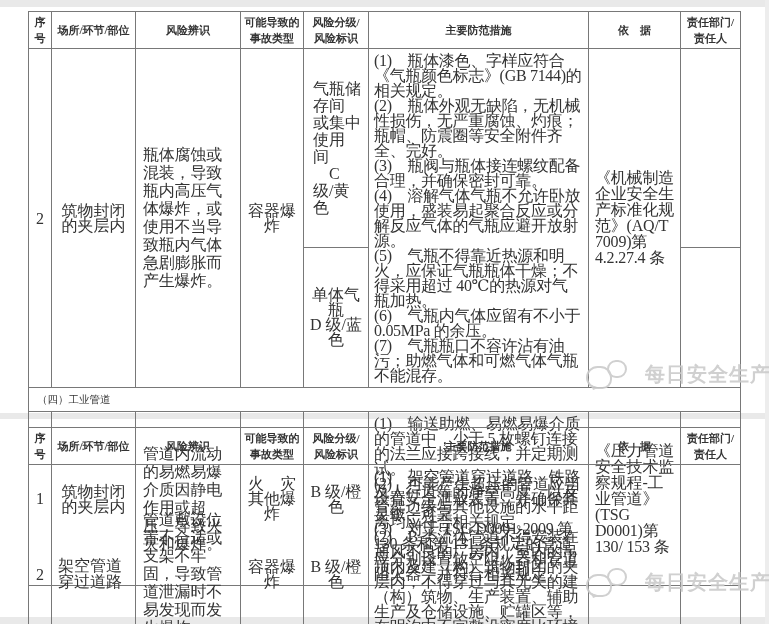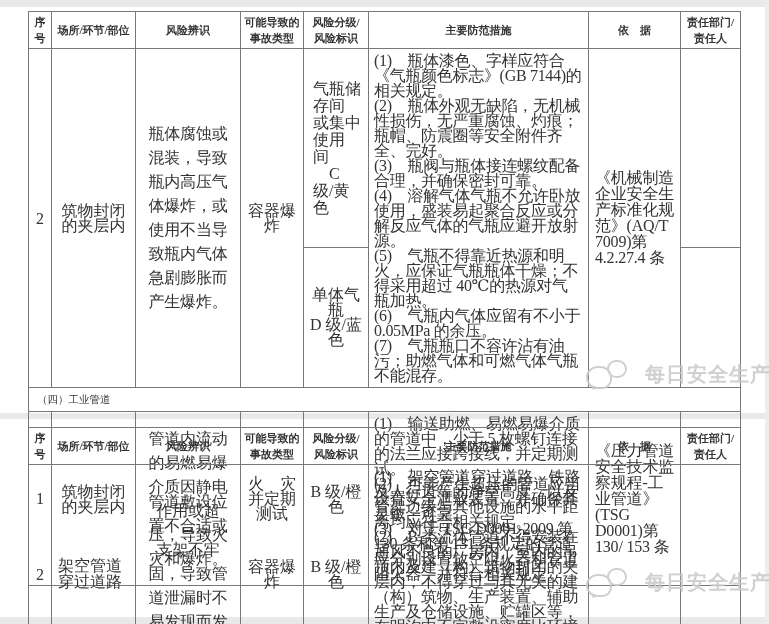--- a/index.html
+++ b/index.html
@@ -25,21 +25,21 @@
     font-size:16px;line-height:15px;
     padding:2px 6px;vertical-align:middle;
     overflow:hidden;
   }
   th{
     font-weight:bold;text-align:center;white-space:pre-line;
     font-size:11px;line-height:16px;padding:2px 3px;
   }
   .c{text-align:center;}
   .pre{white-space:pre-line;}
-  .risk{text-align:center;line-height:24px;letter-spacing:-0.2px;padding:3px 7px;}
+  .risk{text-align:left;line-height:18px;letter-spacing:-0.2px;padding:3px 7px;}
   .measures{
     text-align:left;line-height:15px;letter-spacing:-0.3px;
     padding:4px 5px;white-space:pre-line;
   }
   .basis{text-align:left;line-height:16px;letter-spacing:-0.2px;padding:3px 6px;}
   .grade-top{text-align:left;white-space:pre-line;line-height:17px;padding:3px 4px 3px 9px;}
   .loc-left{text-align:left;padding:3px 6px;line-height:16px;}
   .section-cell{text-align:left;padding:2px 8px;font-size:10.5px;margin-left:44px;}
 
   .watermark{
@@ -125,21 +125,21 @@
     <td></td>
   </tr>
   <tr style="height:24px">
     <td class="section-cell" colspan="8">（四）工业管道</td>
   </tr>
   <tr style="height:132px">
     <td class="c">1</td>
     <td class="c">筑物封闭的夹层内</td>
     <td class="risk">管道内流动的易燃易爆介质因静电作用或超压，导致火灾和爆炸。</td>
     <td class="c pre">火　灾
-并定期测试</td>
+其他爆炸</td>
     <td class="c">B 级/橙色</td>
     <td class="measures">(1)　输送助燃、易燃易爆介质的管道中，少于 5 枚螺钉连接的法兰应接跨接线，并定期测试。
 (2)　可能产生超压的管道应当设置安全泄放装置，并确保其灵敏、可靠。
 (3)　对于 TSG D0001-2009 第 130 条和第 131 条规定的管道应分别设置放空阻火器和管道阻火器，并符合相关规定。</td>
     <td class="basis">《压力管道安全技术监察规程-工业管道》(TSG D0001)第 130/ 153 条</td>
     <td></td>
   </tr>
 </tbody>
   </table>
 

